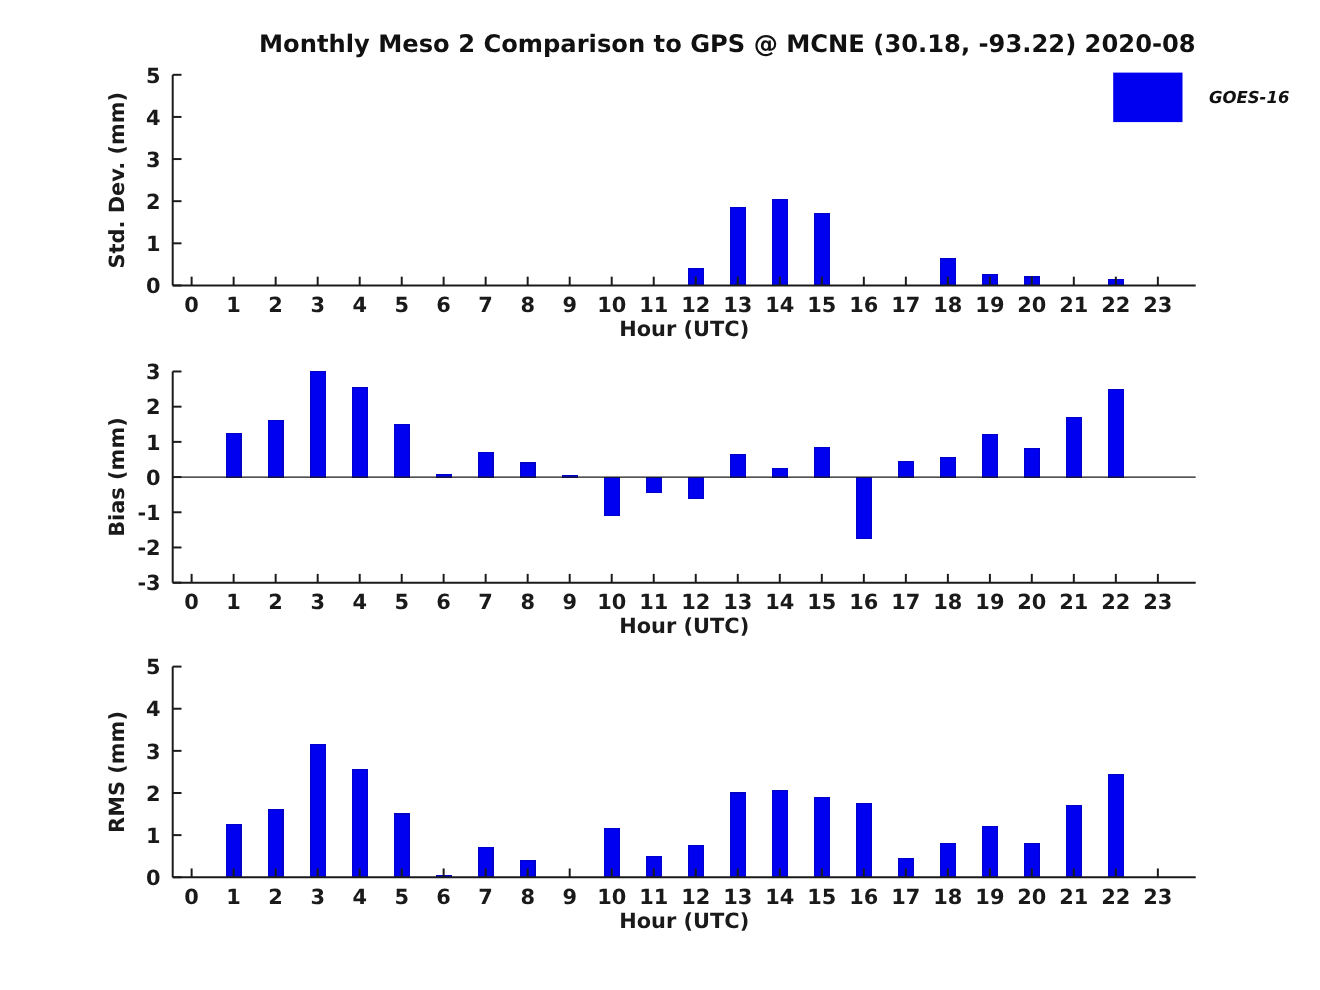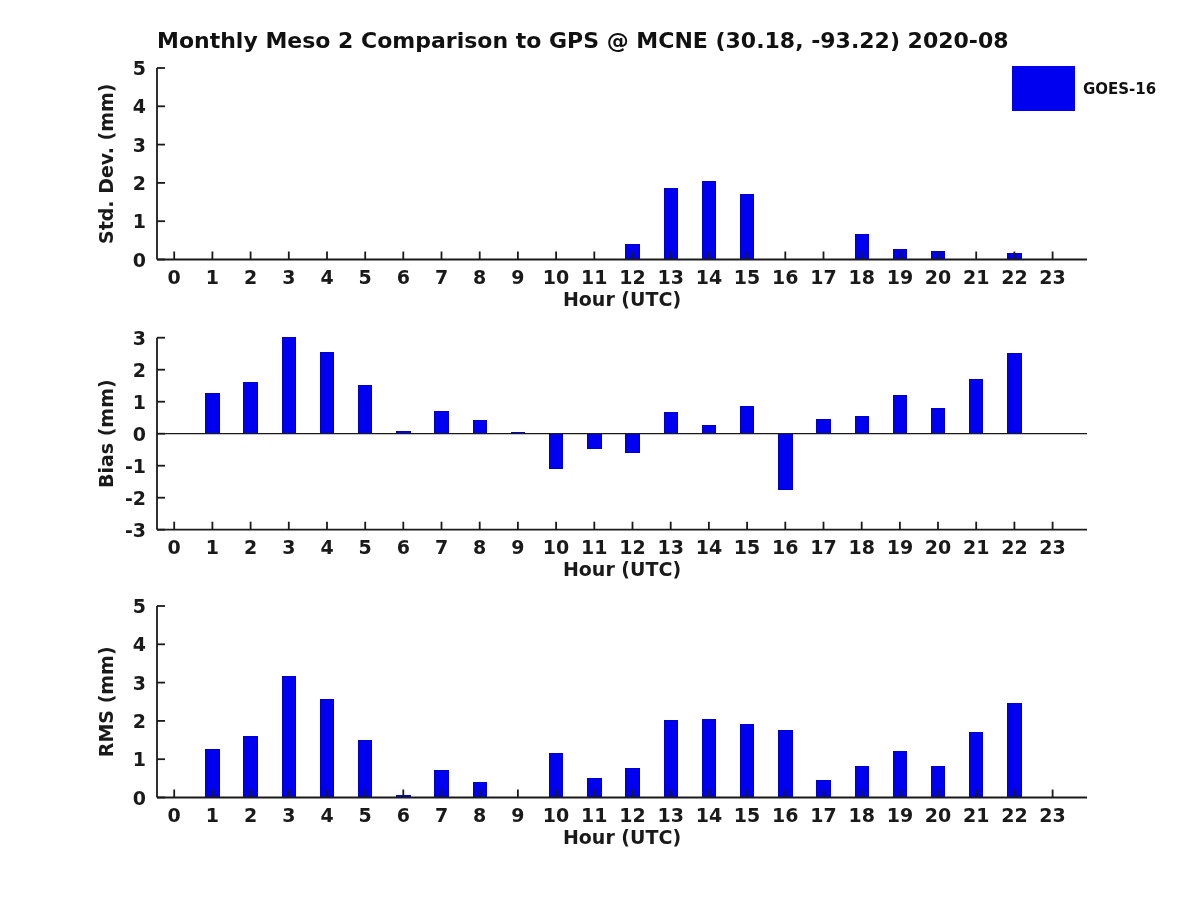--- a/index.html
+++ b/index.html
@@ -13,45 +13,46 @@
     width: 1200px;
     height: 900px;
     background: #ffffff;
     overflow: hidden;
   }
   #figure-title {
     position: absolute;
     left: 157px;
     top: 28px;
     width: 930px;
-    text-align: left;
+    text-align: right;
     font-size: 22px;
     font-weight: bold;
     color: #111111;
     white-space: nowrap;
   }
   #legend {
     position: absolute;
     left: 1012px;
     top: 66px;
     height: 45px;
     display: flex;
     align-items: center;
   }
   #legend-swatch {
     width: 63px;
     height: 45px;
     background: #0000f0;
   }
   #legend-label {
-    margin-left: 8px;
+    margin-left: 24px;
     font-size: 15px;
     font-weight: bold;
     color: #111111;
     white-space: nowrap;
+    font-style: italic;
   }
   #charts {
     position: absolute;
     left: 0;
     top: 0;
   }
 </style>
 </head>
 <body>
 

